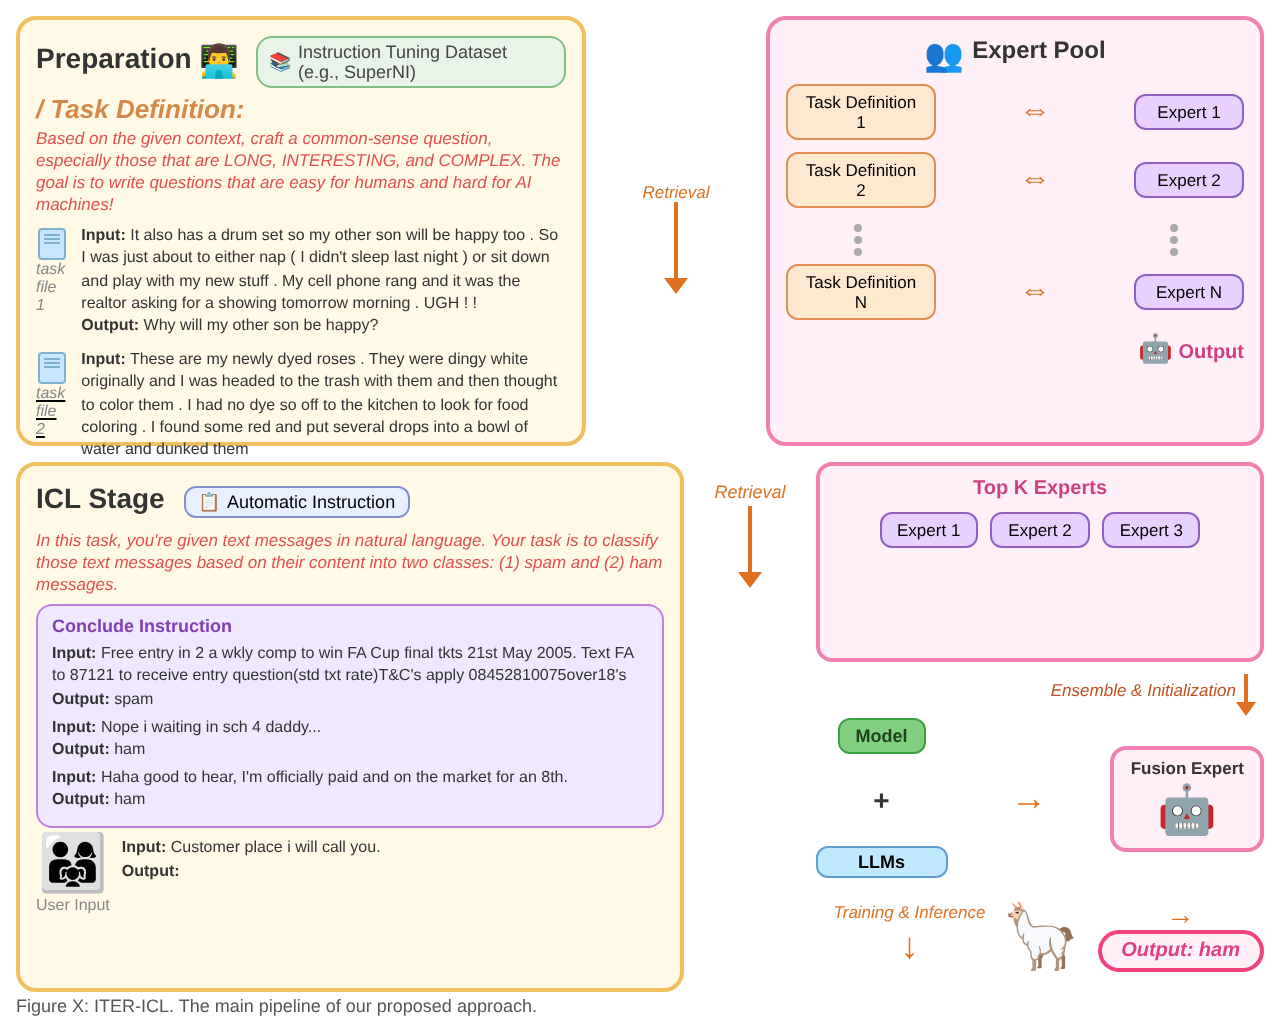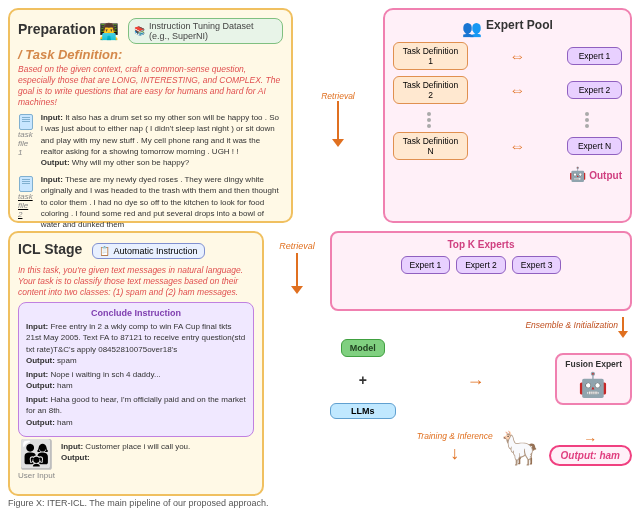--- a/index.html
+++ b/index.html
@@ -154,21 +154,21 @@
       margin-top: 8px;
       height: 265px;
     }
 
     
     .icl-box {
       background: #fff9e6;
       border: 2px solid #f0c060;
       border-radius: 10px;
       padding: 8px;
-      width: 256px;
+      width: 334px;
       flex-shrink: 0;
       position: relative;
     }
     .auto-instruction-badge {
       display: inline-flex;
       align-items: center;
       background: #e8f0ff;
       border: 1px solid #8090d0;
       border-radius: 6px;
       padding: 2px 6px;
@@ -187,21 +187,20 @@
       border: 1.5px solid #c080e0;
       border-radius: 8px;
       padding: 5px 7px;
       margin: 4px 0;
     }
     .conclude-title {
       font-weight: bold;
       font-size: 9px;
       color: #8040b0;
       margin-bottom: 3px;
-      text-align: center;
     }
     .user-section {
       display: flex;
       align-items: flex-start;
       margin-top: 4px;
     }
     .user-label {
       font-size: 8px;
       color: #888;
       text-align: center;
@@ -216,21 +215,21 @@
       gap: 6px;
       position: relative;
     }
 
     
     .topk-box {
       background: #fff0f8;
       border: 2px solid #f080b0;
       border-radius: 8px;
       padding: 6px 8px;
-      height: 80px;
+      height: 100px;
     }
     .topk-title {
       font-weight: bold;
       font-size: 10px;
       text-align: center;
       color: #d04080;
       margin-bottom: 6px;
     }
     .expert-row-small {
       display: flex;

